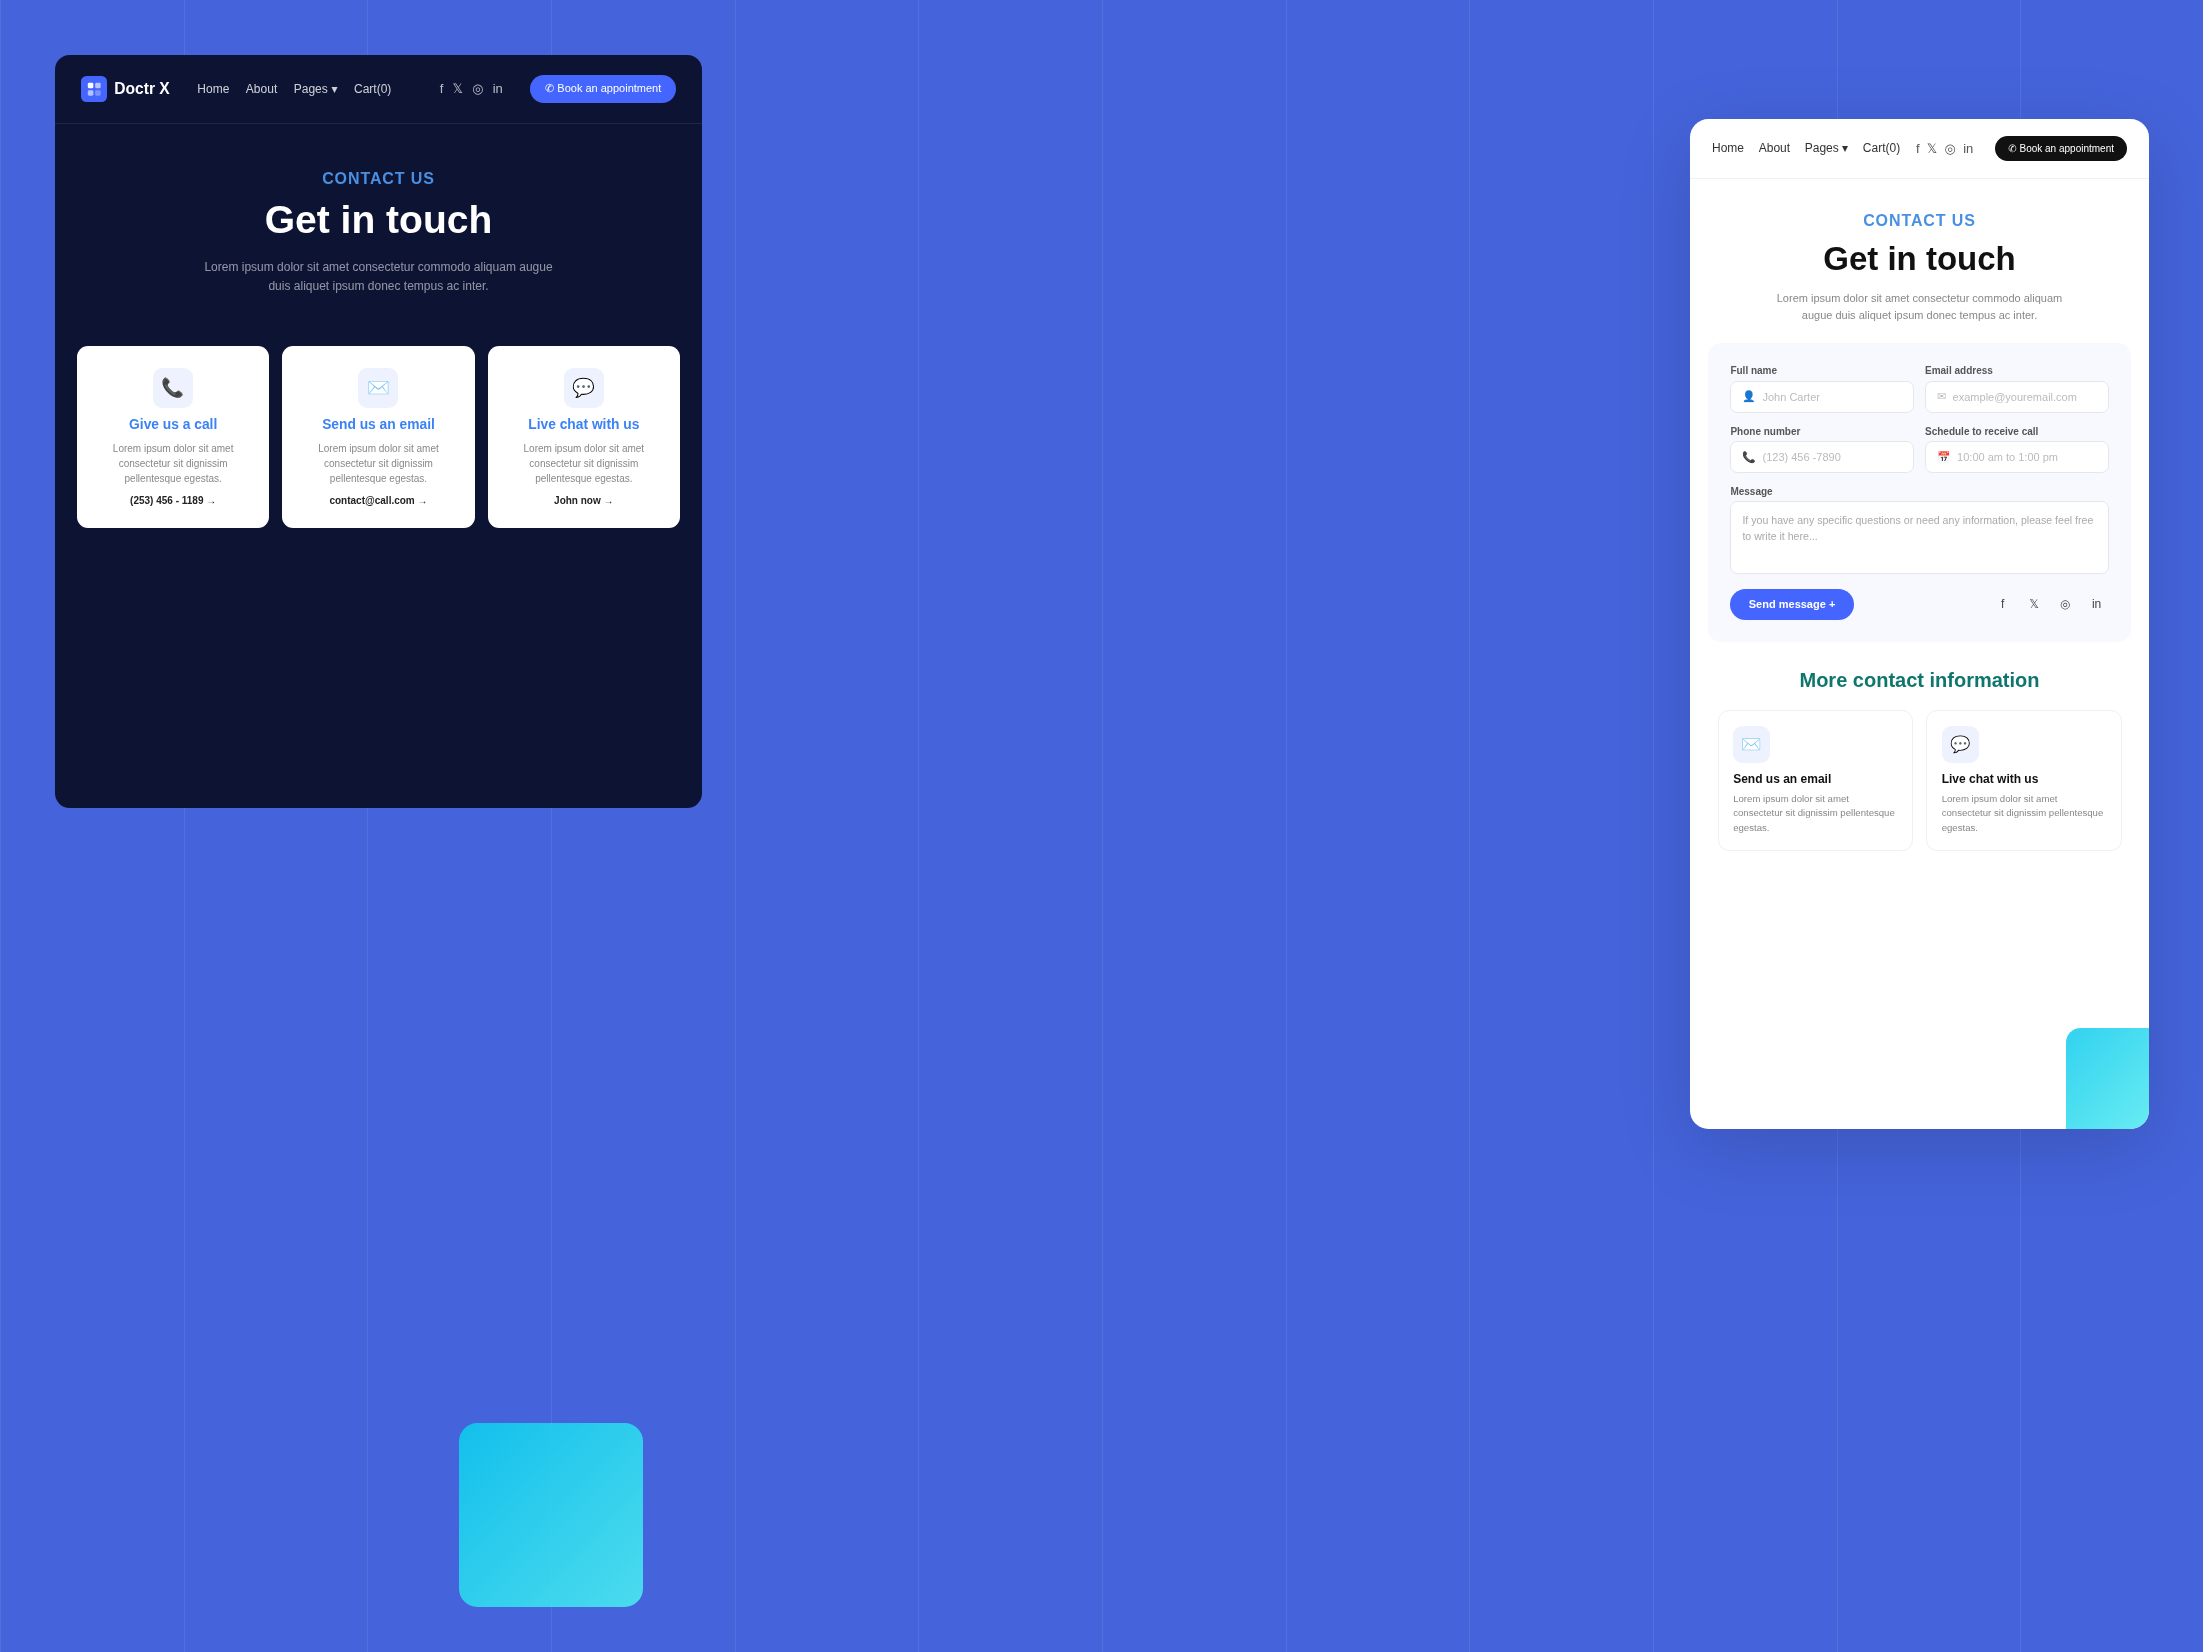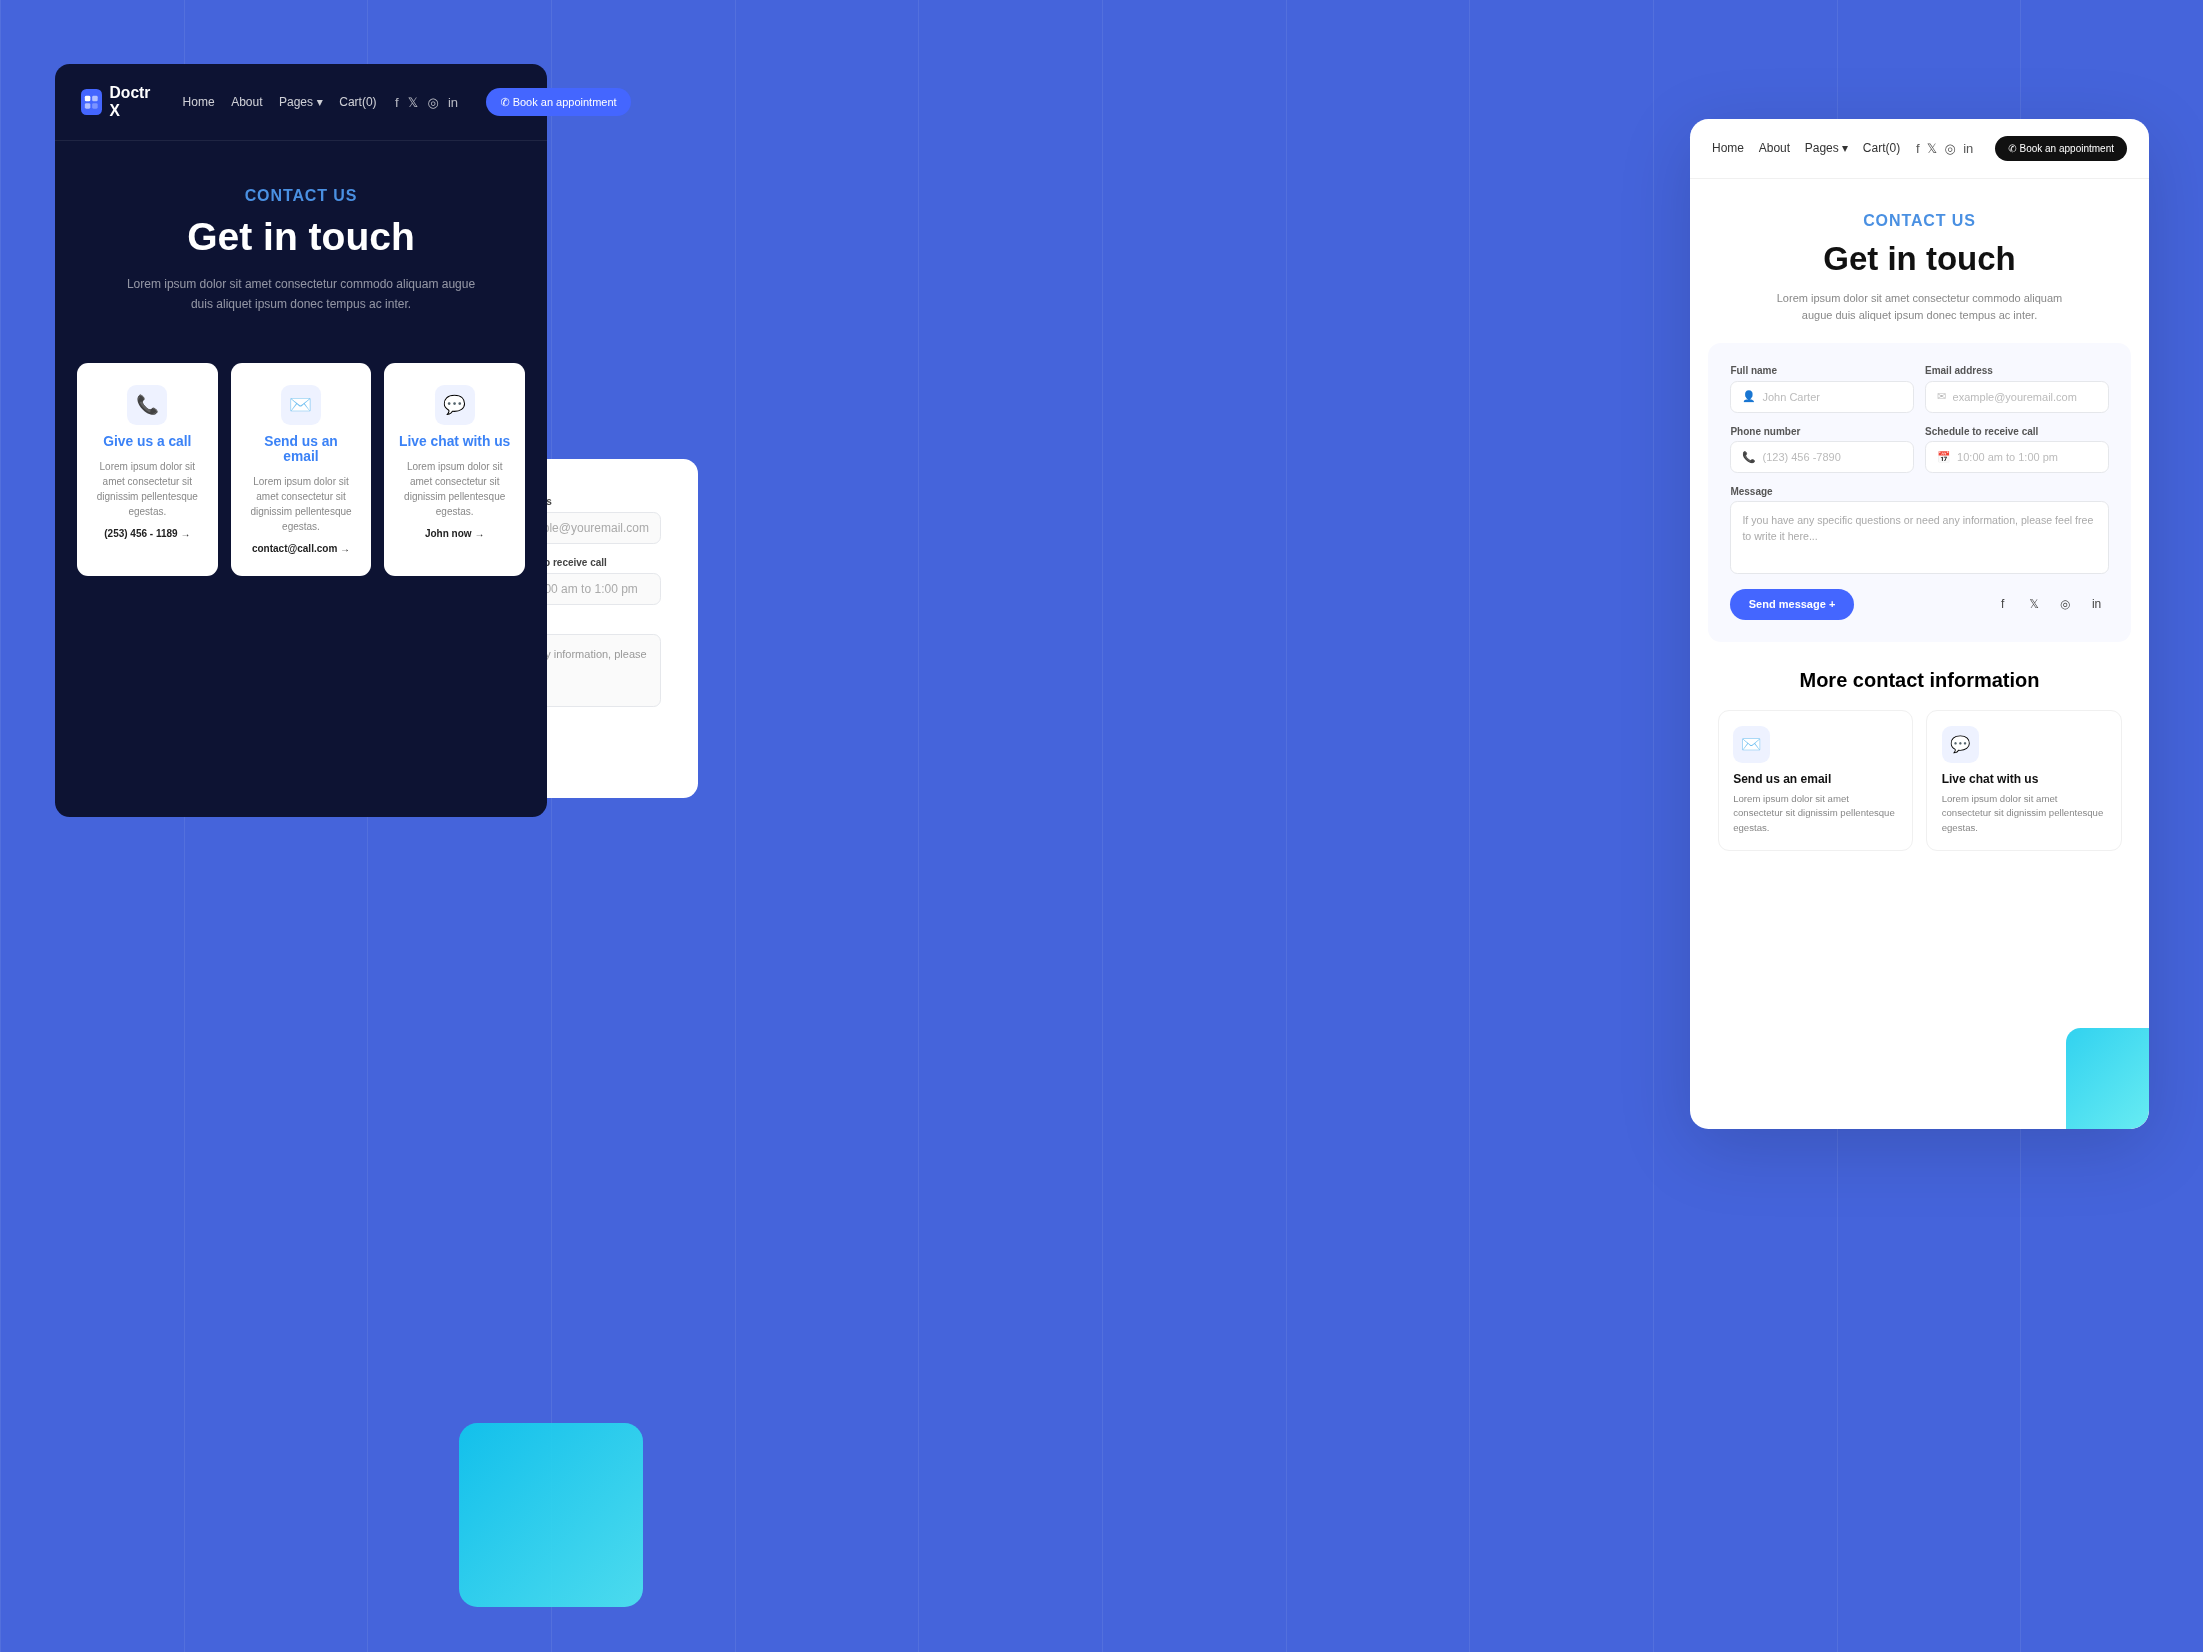--- a/index.html
+++ b/index.html
@@ -22,23 +22,23 @@
     }
     .bg-stripe {
       flex: 1;
       background: rgba(255,255,255,0.06);
       border-left: 0.9px solid rgba(255,255,255,0.08);
     }
 
     
     .card-dark {
       position: absolute;
-      top: 64px;
+      top: 55px;
       left: 55px;
-      width: 492px;
+      width: 647px;
       min-height: 753px;
       background: #0d1333;
       border-radius: 14.7px;
       z-index: 2;
       overflow: visible;
     }
 
     .card-dark .nav {
       display: flex;
       align-items: center;
@@ -451,21 +451,21 @@
       opacity: 0.9;
     }
 
     
     .more-contact-section {
       padding: 27.5px 27.5px 18.4px;
     }
     .more-contact-title {
       font-size: 20px;
       font-weight: 800;
-      color: #000000;
+      color: #0f766e;
       text-align: center;
       margin-bottom: 18.4px;
     }
     .more-contact-cards {
       display: flex;
       gap: 13px;
     }
     .more-contact-card {
       flex: 1;
       border: 1.4px solid #f0f0f0;

